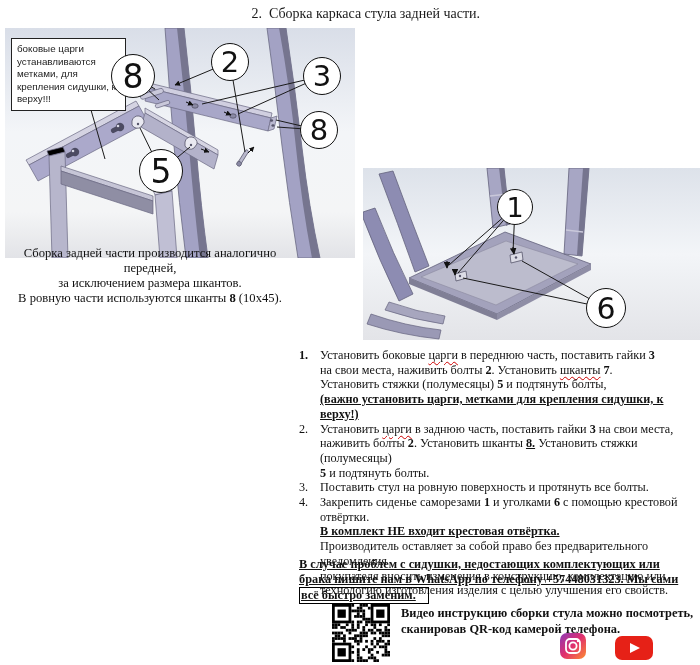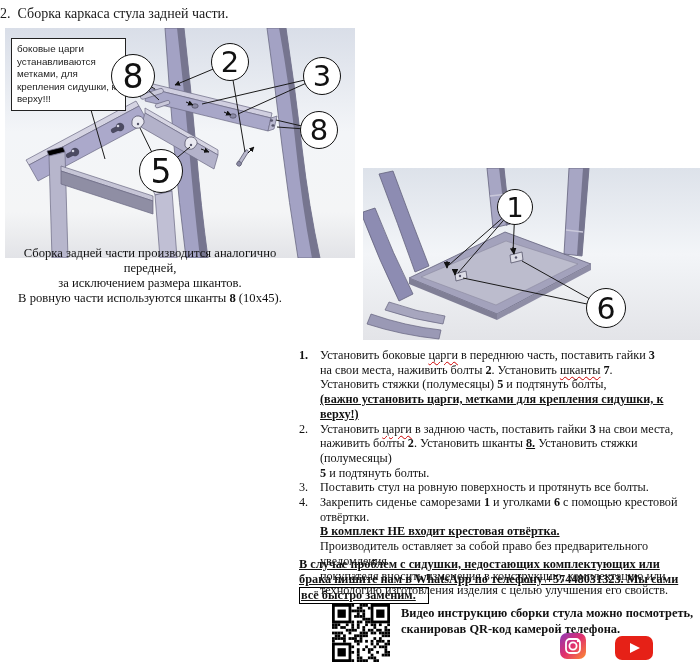--- a/index.html
+++ b/index.html
@@ -1,19 +1,19 @@
 <!DOCTYPE html>
 <html><head>
 <meta charset="utf-8">
 <style>
   html,body{margin:0;padding:0;background:#fff;}
   .page{position:relative;width:700px;height:665px;background:#fff;overflow:hidden;
         font-family:"Liberation Serif",serif;color:#111;}
   .h-title{position:absolute;font-size:14px;color:#1a1a1a;}
-  .h2-title{left:0;top:6px;width:432px;text-align:left;}
+  .h2-title{left:0;top:6px;width:432px;text-align:right;padding-left:48px;}
   .h3-title{left:408px;top:139px;}
   .diagram{position:absolute;}
   .diagram svg{display:block;}
   .d1{left:5px;top:28px;width:350px;height:230px;}
   .d2{left:363px;top:168px;width:337px;height:172px;}
   .callout-box{position:absolute;left:6px;top:10px;width:103px;padding:4px 5px;
         background:#fff;border:1.2px solid #222;
         font-family:"Liberation Sans",sans-serif;font-size:9.8px;line-height:1.28;color:#222;}
   .balloon{position:absolute;background:#fff;border:1.7px solid #111;border-radius:50%;
         display:flex;align-items:center;justify-content:center;

